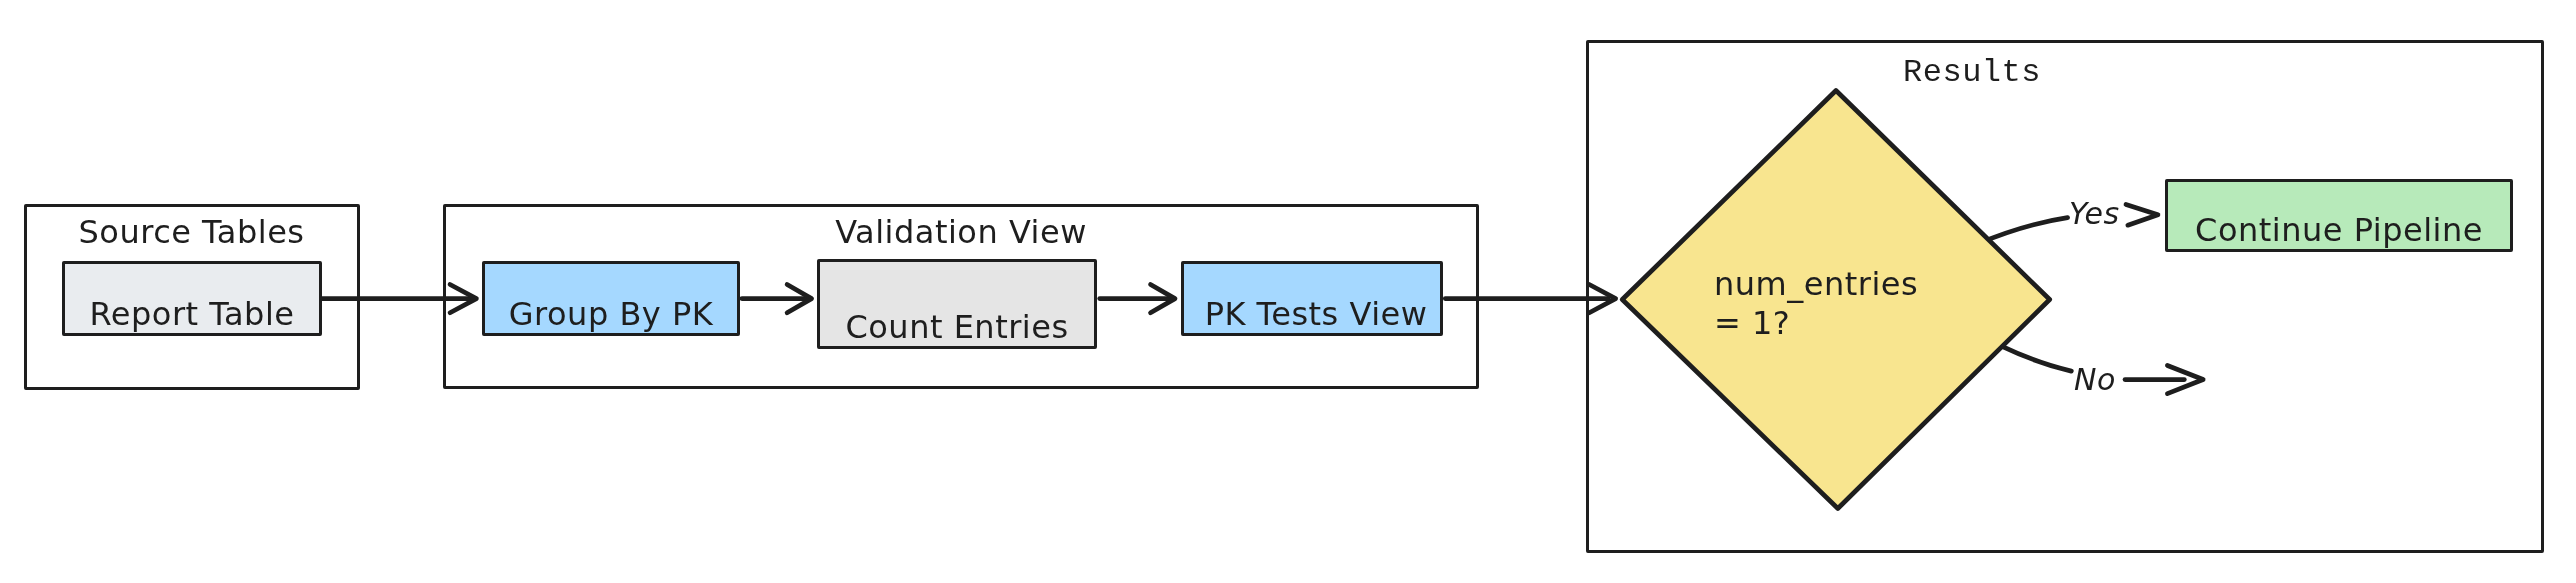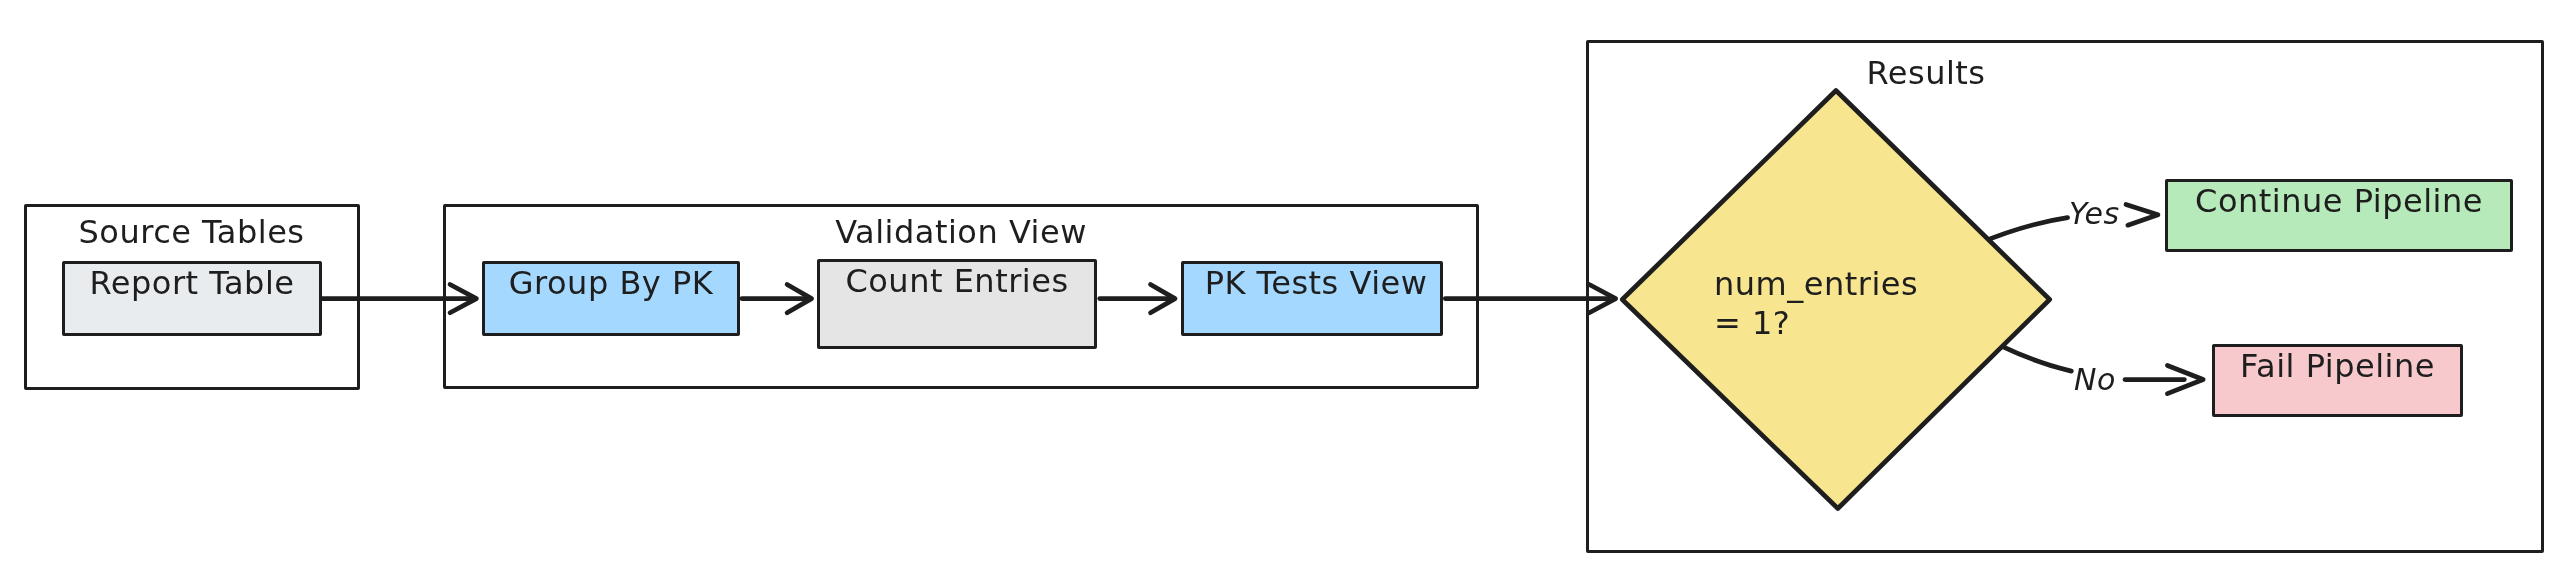--- a/index.html
+++ b/index.html
@@ -26,21 +26,21 @@
     font-size: 32px;
     letter-spacing: 0.5px;
     white-space: nowrap;
   }
   .node {
     position: absolute;
     border: 3.8px solid #1e1e1e;
     border-radius: 1.9px;
     box-sizing: border-box;
     display: flex;
-    align-items: flex-start;
+    align-items: flex-end;
     justify-content: center;
     font-size: 32px;
     letter-spacing: 0.5px;
     white-space: nowrap;
   }
   .decision-label {
     position: absolute;
     left: 1714px; top: 265px;
     width: 245px;
     text-align: left;
@@ -99,21 +99,21 @@
     <polygon points="1950,96 2177,318 1952,540 1723,318" stroke="#1e1e1e" stroke-width="5" stroke-linejoin="round" fill="#f8e58f"></polygon>
   </svg>
 
   <div class="group" style="left:23.5px; top:204px; width:336px; height:186px;"></div>
   <div class="group-title" style="left:23.5px; top:213px; width:336px;">Source Tables</div>
 
   <div class="group" style="left:443px; top:204px; width:1036px; height:185px;"></div>
   <div class="group-title" style="left:443px; top:213px; width:1036px;">Validation View</div>
 
   <div class="group" style="left:1586px; top:40px; width:958px; height:513px;"></div>
-  <div class="group-title" style="left:1540px; top:54px; width:772px;">Results</div>
+  <div class="group-title" style="left:1586px; top:54px; width:772px;font-family:Liberation Mono, monospace;">Results</div>
 
   <div class="node" style="left: 482px; top: 261px; width: 258px; height: 75px; background-color: rgb(165, 216, 255);">
     <span>Group By PK</span>
   </div>
 
   <div class="node" style="left: 62px; top: 261px; width: 260px; height: 75px; background-color: rgb(233, 236, 239);">
     <span>Report Table</span>
   </div>
 
   <div class="node" style="left: 817px; top: 259px; width: 280px; height: 90px; background-color: #e5e5e5;">
@@ -129,18 +129,15 @@
     <div>= 1?</div>
   </div>
 
   <div class="edge-label" style="left:2069px; top:196px;">Yes</div>
   <div class="edge-label" style="left:2074px; top:362px;">No</div>
 
   <div class="node" style="left: 2165px; top: 179px; width: 348px; height: 73px; background-color: rgb(183, 234, 186);">
     <span>Continue Pipeline</span>
   </div>
 
-  <div class="node" style="left: 2212px; top: 344px; width: 251px; height: 73px; background-color: rgb(247, 201, 204);">
-    <span>Fail Pipeline</span>
-  </div>
 
 </div>
 
 
 </body></html>

